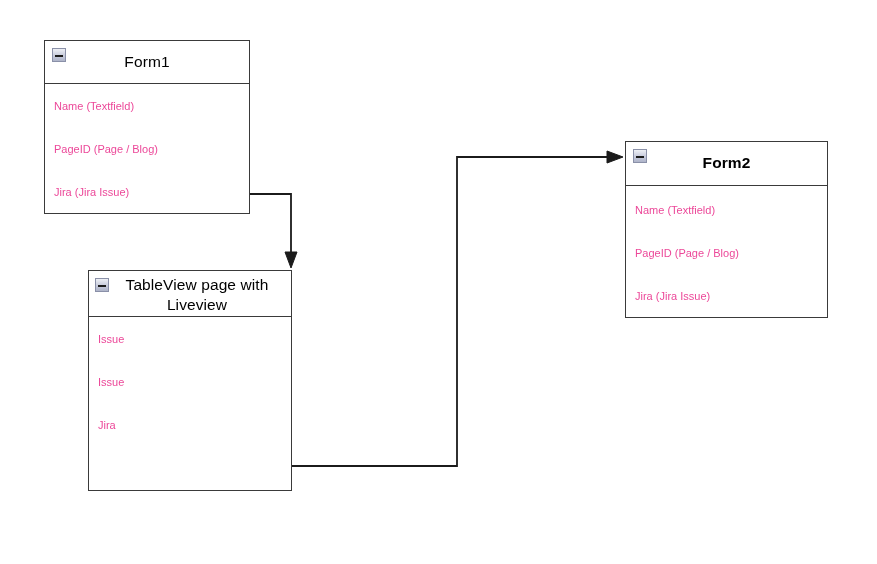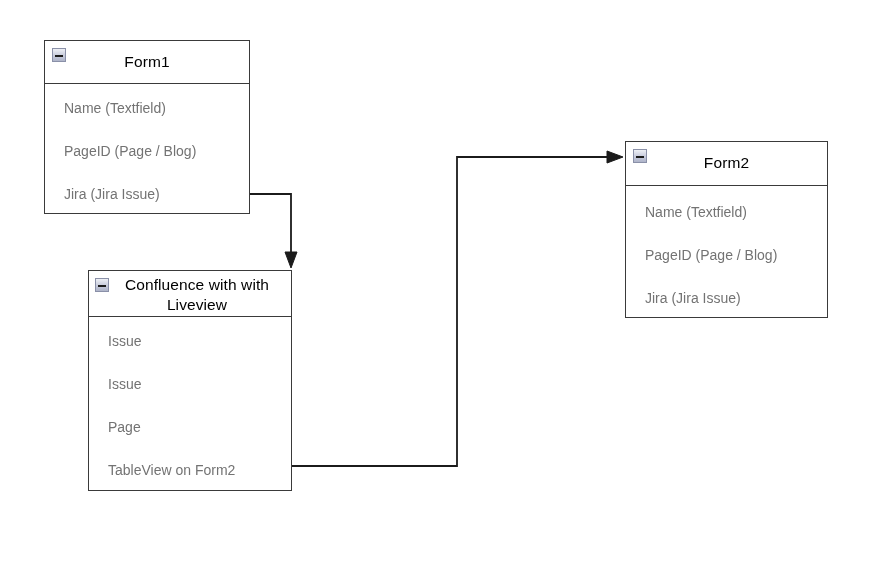--- a/index.html
+++ b/index.html
@@ -56,23 +56,23 @@
     letter-spacing: 0.1px;
     white-space: pre-line;
   }
   .uml-body {
     flex: 1 1 auto;
     box-sizing: border-box;
     position: relative;
   }
   .uml-row {
     position: absolute;
-    left: 19px;
-    font-size: 14px;
-    color: #737373;
+    left: 9px;
+    font-size: 11px;
+    color: #ec4899;
     line-height: 1;
     white-space: nowrap;
   }
 
   
   .collapse-icon {
     position: absolute;
     width: 14px;
     height: 14px;
     box-sizing: border-box;
@@ -94,21 +94,21 @@
   #box-form1 { left: 44px;  top: 40px;  width: 206px; height: 174px; }
   #box-form1 .uml-header { height: 43px; }
   #box-form1 .collapse-icon { left: 7px; top: 7px; }
 
   #box-confluence { left: 88px; top: 270px; width: 204px; height: 221px; }
   #box-confluence .uml-header { height: 46px; align-items: flex-start; padding-top: 4px; }
   #box-confluence .uml-title { padding-left: 14px; }
   #box-confluence .collapse-icon { left: 6px; top: 7px; }
 
   #box-form2 { left: 625px; top: 141px; width: 203px; height: 177px; }
-  #box-form2 .uml-header { height: 44px; }
+  #box-form2 .uml-header { height: 44px; font-weight: bold; }
   #box-form2 .collapse-icon { left: 7px; top: 7px; }
 </style>
 </head>
 <body>
 
 <div id="canvas">
 
   <svg id="connectors" viewBox="0 0 877 564" width="877" height="564" xmlns="http://www.w3.org/2000/svg">
 
     <g>
@@ -130,27 +130,26 @@
     <div class="uml-body">
       <div class="uml-row" style="top:17px">Name (Textfield)</div>
       <div class="uml-row" style="top:60px">PageID (Page / Blog)</div>
       <div class="uml-row" style="top:103px">Jira (Jira Issue)</div>
     </div>
   </div>
 
   <div class="uml-box" id="box-confluence">
     <div class="uml-header">
       <span class="collapse-icon"></span>
-      <span class="uml-title">Confluence with with Liveview</span>
+      <span class="uml-title">TableView page with Liveview</span>
     </div>
     <div class="uml-body">
       <div class="uml-row" style="top:17px">Issue</div>
       <div class="uml-row" style="top:60px">Issue</div>
-      <div class="uml-row" style="top:103px">Page</div>
-      <div class="uml-row" style="top:146px">TableView on Form2</div>
+      <div class="uml-row" style="top:103px">Jira</div>
     </div>
   </div>
 
   <div class="uml-box" id="box-form2">
     <div class="uml-header">
       <span class="collapse-icon"></span>
       <span class="uml-title">Form2</span>
     </div>
     <div class="uml-body">
       <div class="uml-row" style="top:19px">Name (Textfield)</div>

